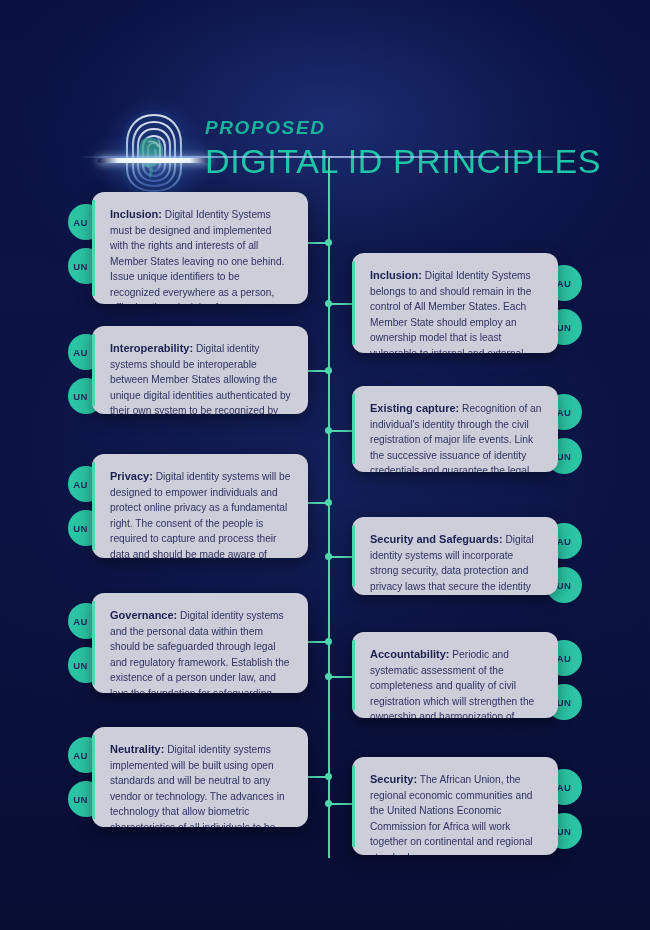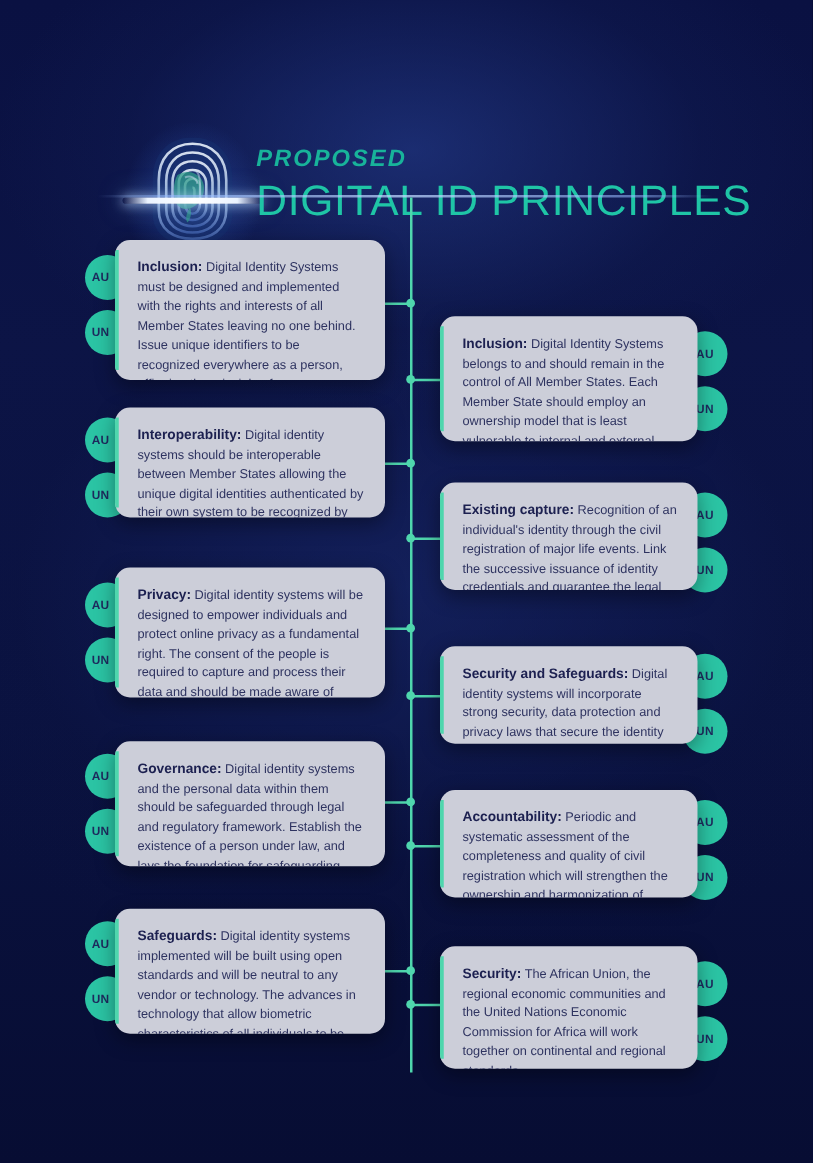--- a/index.html
+++ b/index.html
@@ -225,21 +225,21 @@
     </div>
   </div>
 
   <div class="row" style="left:68px; top:727px; width:240px; height:100px;">
     <div class="badges left" style="top:10px;">
       <div class="badge">AU</div>
       <div class="badge">UN</div>
     </div>
     <div class="card" style="left:24px; top:0; width:216px; height:100px;">
       <div class="accent"></div>
-      <div class="body"><b>Safeguards:</b><span> Digital identity systems implemented will be built using open standards and will be neutral to any vendor or technology. The advances in technology that allow biometric characteristics of all individuals to be recorded by public and private institutions.</span></div>
+      <div class="body"><b>Neutrality:</b><span> Digital identity systems implemented will be built using open standards and will be neutral to any vendor or technology. The advances in technology that allow biometric characteristics of all individuals to be recorded by public and private institutions.</span></div>
     </div>
   </div>
 
   <div class="row" style="left:352px; top:253px; width:230px; height:100px;">
     <div class="badges right" style="top:12px;">
       <div class="badge">AU</div>
       <div class="badge">UN</div>
     </div>
     <div class="card" style="left:0; top:0; width:206px; height:100px;">
       <div class="accent"></div>

